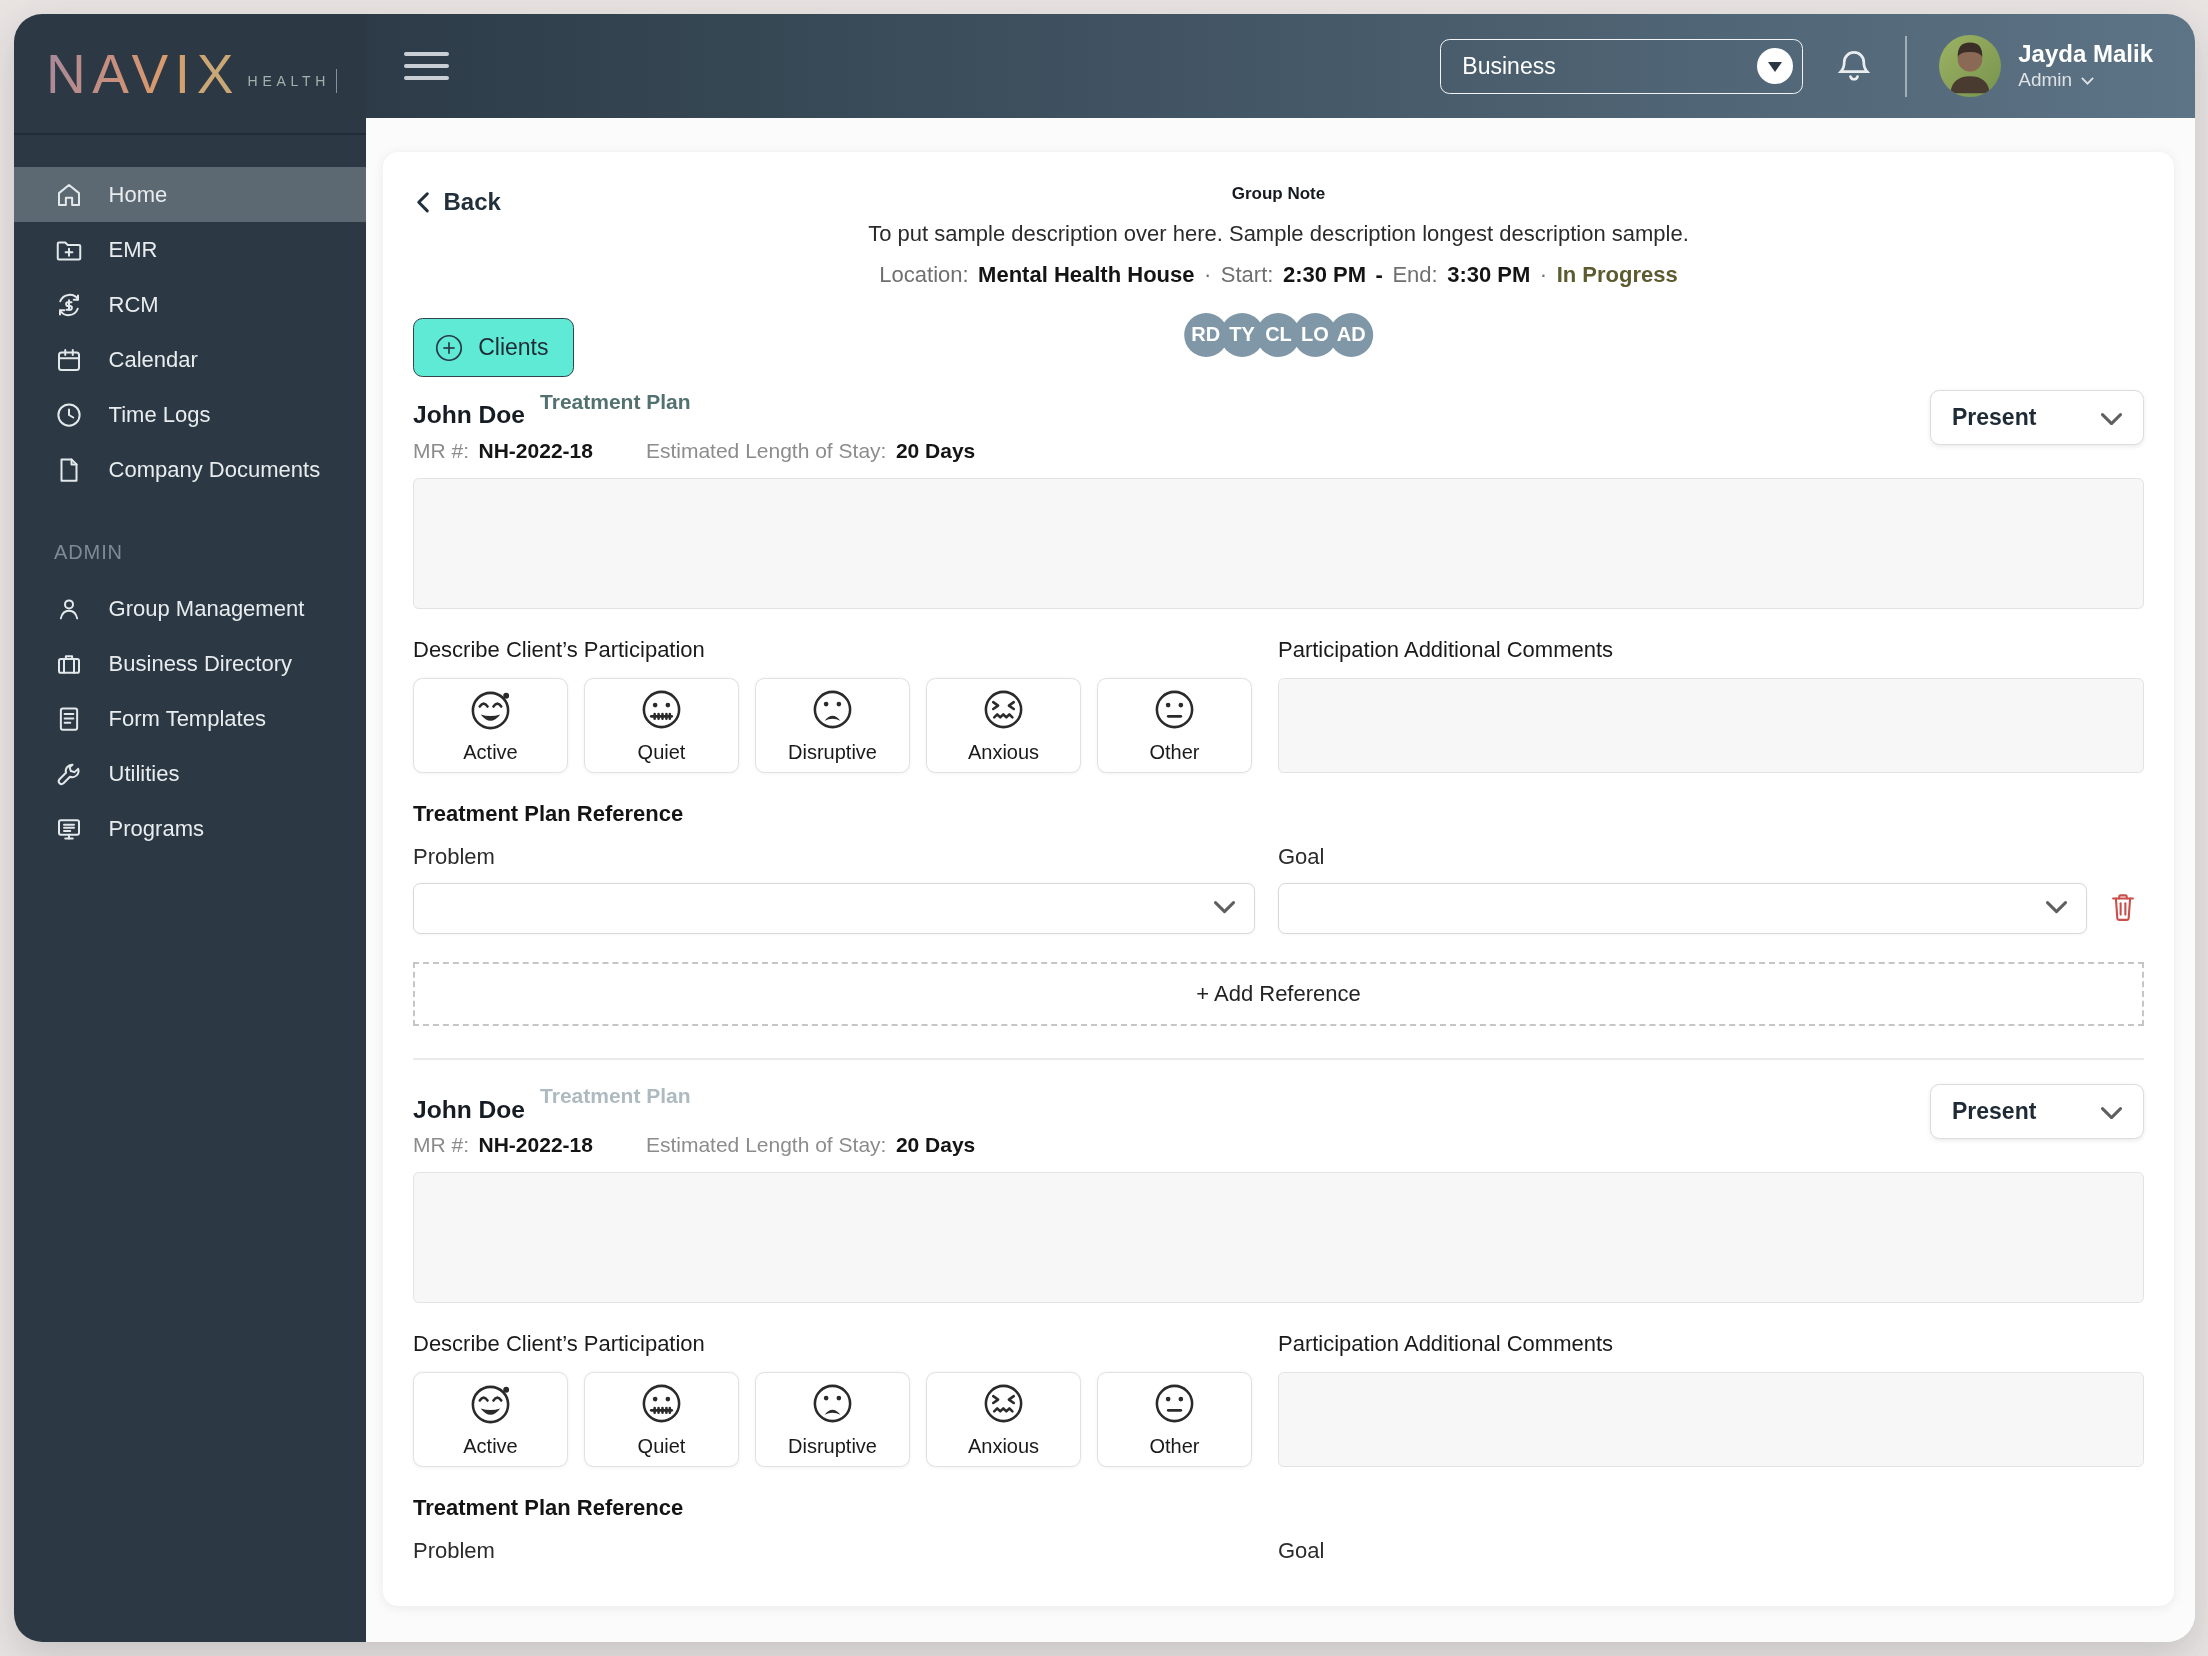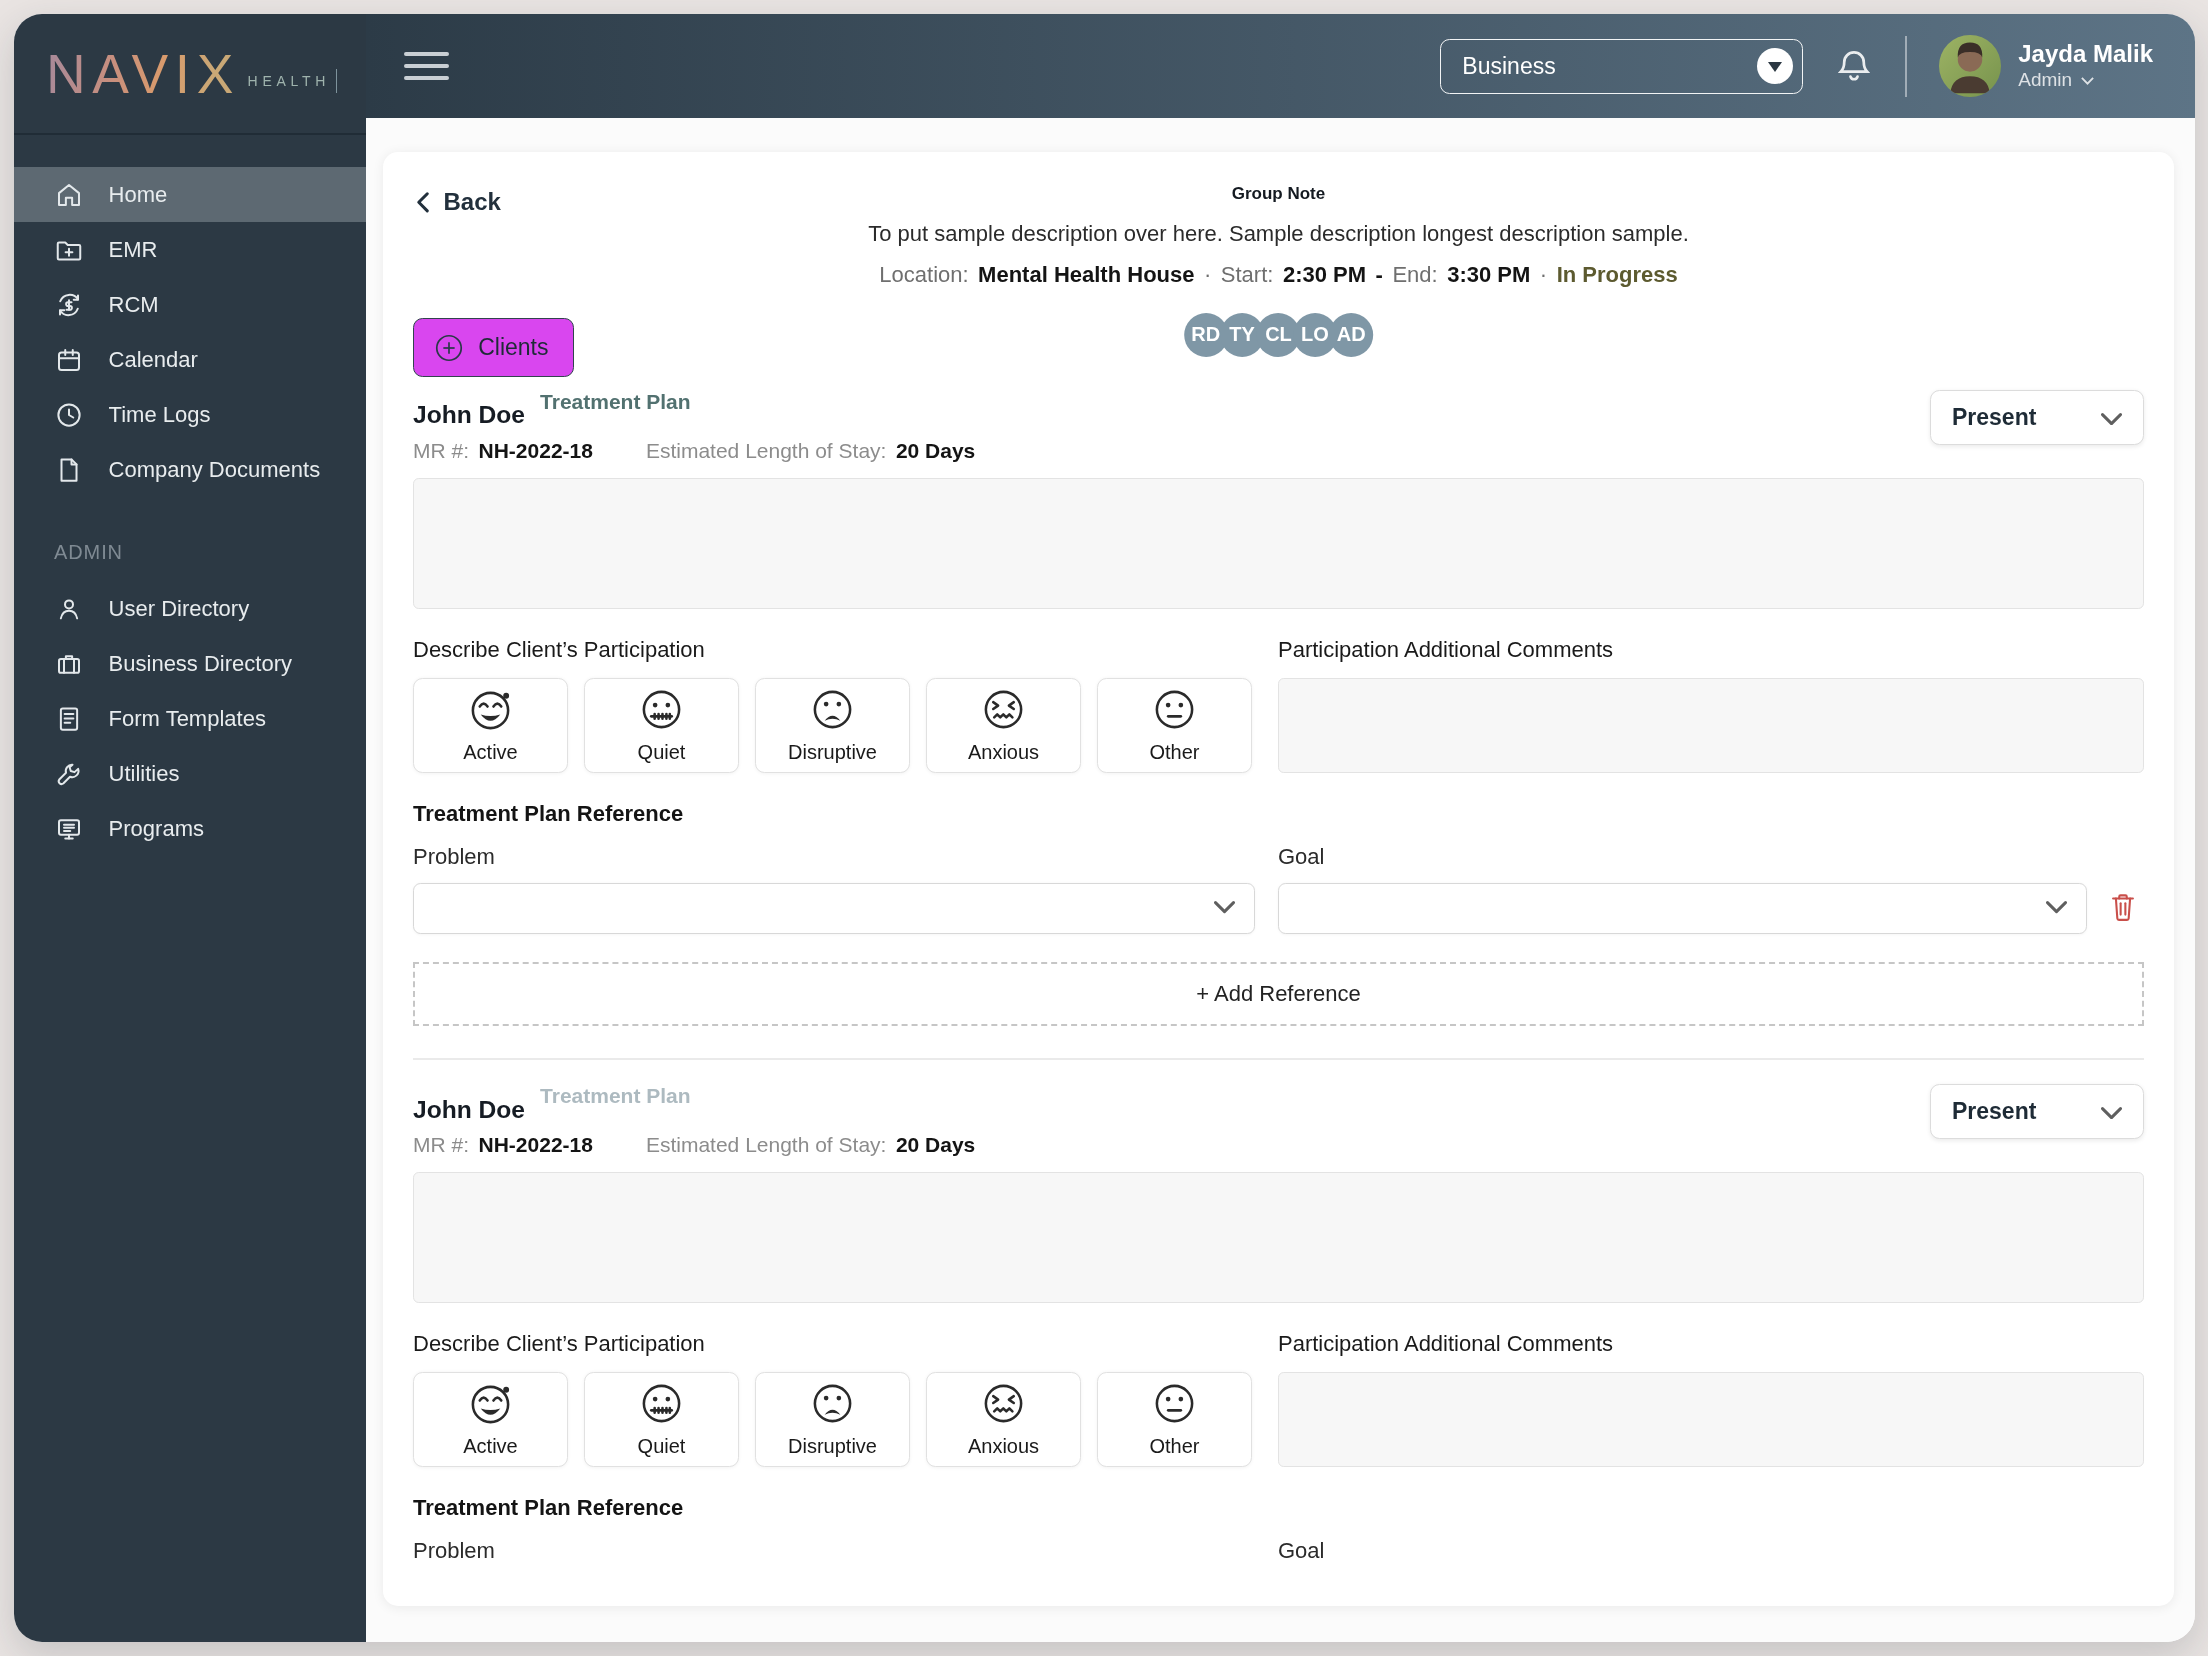--- a/index.html
+++ b/index.html
@@ -72,21 +72,21 @@
   .note-desc { font-size:22px; color:#2B2B2B; margin-top:17px; }
   .note-meta { font-size:22px; margin-top:15px; display:flex; gap:9.5px; justify-content:center;
                align-items:baseline; flex-wrap:wrap;}
   .meta-label { color:#6F6F6F; }
   .meta-value { color:#141414; font-weight:700; }
   .meta-sep { color:#6F6F6F; }
   .meta-status { color:#5C5A2F; font-weight:700; }
 
   .clients-row { position:relative; margin-top:24.6px; height:68px; }
   .clients-btn { position:absolute; left:0; top:5.7px; display:flex; align-items:center; gap:13.2px;
-                 border:1.9px solid #32434F; border-radius:9.5px; background:#d946ef; height:59px;
+                 border:1.9px solid #32434F; border-radius:9.5px; background:#5eead4; height:59px;
                  padding:0 24.6px 0 19px; font-size:23px; color:#1E2B36; cursor:pointer; }
   .clients-btn svg { width:32px; height:32px; stroke:#2A3947; fill:none; stroke-width:1.8; }
   .chips { position:absolute; left:50%; transform:translateX(-50%); top:0;
            display:flex; }
   .chip { width:44px; height:44px; border-radius:50%; background:#7F97A6; color:#FFFFFF;
           font-size:20px; font-weight:600; display:flex; align-items:center; justify-content:center;
           margin-left:-7.6px; cursor:pointer; }
   .chip:first-child { margin-left:0; }
 
   
@@ -211,21 +211,21 @@
         <span>Company Documents</span>
       </div>
 
       <div class="admin-label">ADMIN</div>
 
       <div class="menu-item">
         <svg viewBox="0 0 24 24">
               <circle cx="12" cy="8.3" r="3.2"></circle>
               <path d="M5.5 19.5 C6.5 14.8 9 13.4 12 13.4 C15 13.4 17.5 14.8 18.5 19.5"></path>
             </svg>
-        <span>User Directory</span>
+        <span>Group Management</span>
       </div>
       <div class="menu-item">
         <svg viewBox="0 0 24 24">
               <rect x="4" y="8" width="16" height="11" rx="1.5"></rect>
               <path d="M9.5 8 V5.8 H14.5 V8"></path>
               <path d="M8 8 V19"></path>
               <path d="M16 8 V19"></path>
             </svg>
         <span>Business Directory</span>
       </div>

